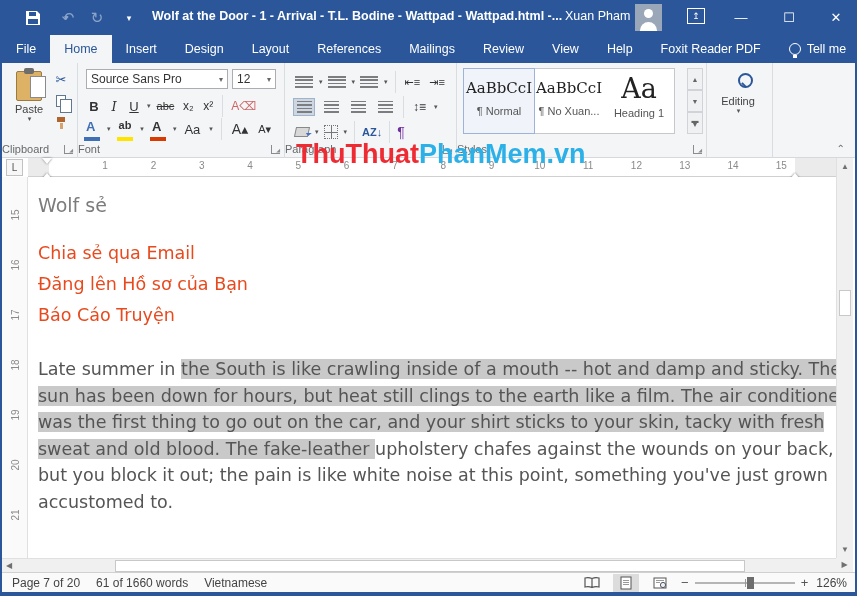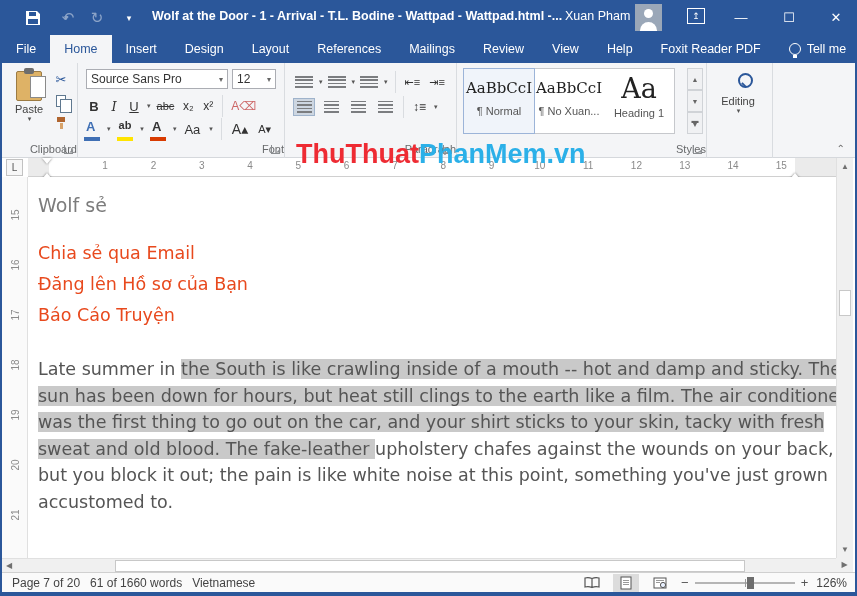--- a/index.html
+++ b/index.html
@@ -24,21 +24,21 @@
   
   .tabs-row { position:absolute; left:0; top:35px; right:0; height:28px; background:#2b579a; display:flex; align-items:stretch; color:#fff; font-size:12.5px; }
   .tab { display:flex; align-items:center; padding:0 14px; cursor:default; white-space:nowrap; }
   .tab.active { background:#f4f5f7; color:#2b579a; }
   .tab .bulb { width:12px; height:12px; border:1.4px solid #fff; border-radius:50%; position:relative; margin-right:6px; }
   .tab .bulb::after { content:""; position:absolute; left:3px; bottom:-4px; width:4px; height:3px; background:#fff; }
 
   
   .ribbon { position:absolute; left:0; top:63px; right:0; height:95px; background:#f4f5f7; border-bottom:1px solid #d5d8dc; font-size:11px; color:#444; }
   .group { position:absolute; top:0; height:95px; border-right:1px solid #d9dce0; }
-  .group-label { position:absolute; bottom:3px; left:0; right:0; text-align:right; color:#67696b; font-size:11px; }
+  .group-label { position:absolute; bottom:3px; left:0; right:0; text-align:left; color:#67696b; font-size:11px; }
   .launcher { position:absolute; bottom:4px; right:4px; width:9px; height:9px; border-left:1px solid #8a8d90; border-bottom:1px solid #8a8d90; }
   .launcher::after { content:"◢"; position:absolute; right:0px; bottom:0px; font-size:5px; color:#8a8d90; }
 
   
   .paste-big { position:absolute; left:6px; top:6px; width:42px; height:72px; text-align:center; }
   .clipboard-ico { width:26px; height:30px; margin:2px auto 2px; position:relative; background:#deb266; border:1px solid #9c7b43; border-radius:2px; }
   .clipboard-ico::before { content:""; position:absolute; top:-4px; left:7px; width:10px; height:6px; background:#6d6d6d; border-radius:2px; }
   .clipboard-ico::after { content:""; position:absolute; right:-5px; top:4px; width:14px; height:20px; background:#fff; border:1px solid #8a8a8a; }
   .mini-col { position:absolute; left:50px; top:8px; display:flex; flex-direction:column; gap:6px; align-items:center; }
   .mini-btn { width:18px; height:16px; display:flex; align-items:center; justify-content:center; font-size:13px; color:#2b579a; }
@@ -126,21 +126,21 @@
   .v-scroll { position:absolute; right:2px; top:158px; width:17px; height:400px; background:#f0f0f0; border-left:1px solid #e0e0e0; }
   .v-scroll .arrow { position:absolute; left:0; width:100%; height:17px; color:#707070; font-size:8px; text-align:center; line-height:17px; background:#f0f0f0; }
   .v-thumb { position:absolute; left:2px; right:2px; top:132px; height:26px; background:#fff; border:1px solid #c8c8c8; }
   .h-scroll { position:absolute; left:0; right:19px; top:558px; height:14px; background:#f0f0f0; border-top:1px solid #e0e0e0; }
   .h-scroll .arrow { position:absolute; top:0; width:14px; height:14px; color:#707070; font-size:8px; text-align:center; line-height:14px; }
   .h-thumb { position:absolute; left:113px; width:630px; top:1px; height:12px; background:#fff; border:1px solid #c8c8c8; }
   .corner-arrow { position:absolute; right:2px; top:558px; width:17px; height:14px; color:#707070; font-size:8px; text-align:center; line-height:14px; background:#f0f0f0; }
 
   
   .statusbar { position:absolute; left:0; right:0; top:572px; height:20px; background:#fafafa; border-top:1px solid #d0d0d0; display:flex; align-items:center; font-size:12px; color:#444; }
-  .status-left { display:flex; gap:10px; padding-left:10px; }
+  .status-left { display:flex; gap:16px; padding-left:10px; }
   .status-right { position:absolute; right:8px; display:flex; align-items:center; gap:8px; }
   .view-btn { width:26px; height:18px; display:flex; align-items:center; justify-content:center; }
   .view-btn.active { background:#dcdcdc; }
   .vico { display:block; }
   .zoom-slider { display:flex; align-items:center; gap:6px; }
   .z-track { position:relative; width:100px; height:2px; background:#b5b5b5; }
   .z-notch { position:absolute; left:50%; top:-3px; width:1px; height:8px; background:#9a9a9a; }
   .z-handle { position:absolute; left:52px; top:-5px; width:7px; height:12px; background:#6d6d6d; }
   .z-sign { font-size:13px; color:#555; }
   .bottom-strip { position:absolute; left:0; right:0; top:592px; height:4px; background:#2b579a; }
@@ -274,20 +274,30 @@
           </span>
         <span class="align-btn">
             <span class="lines-ico"></span>
           </span>
         <span class="align-btn">
             <span class="lines-ico"></span>
           </span>
         <span class="sep-v"></span>
         <span class="fbtn" style="font-size:12px;"><span>↕</span>≡</span>
         <span class="drop">▾</span>
+      </div>
+      <div class="pg-row" style="left:10px; top:58px;">
+        <span class="bucket"></span>
+          <span class="drop">▾</span>
+        <span class="grid-ico"></span>
+          <span class="drop">▾</span>
+        <span class="sep-v"></span>
+        <span class="sort-ico">AZ↓</span>
+        <span class="sep-v"></span>
+        <span class="pilcrow">¶</span>
       </div>
       <div class="group-label">Paragraph</div>
       <span class="launcher"></span>
     </div>
 
     <div class="group" style="left:455px; width:250px;">
       <div class="styles-box">
         <div class="style-item selected">
           <div class="style-preview">AaBbCcI</div>
           <div class="style-name">¶ Normal</div>

